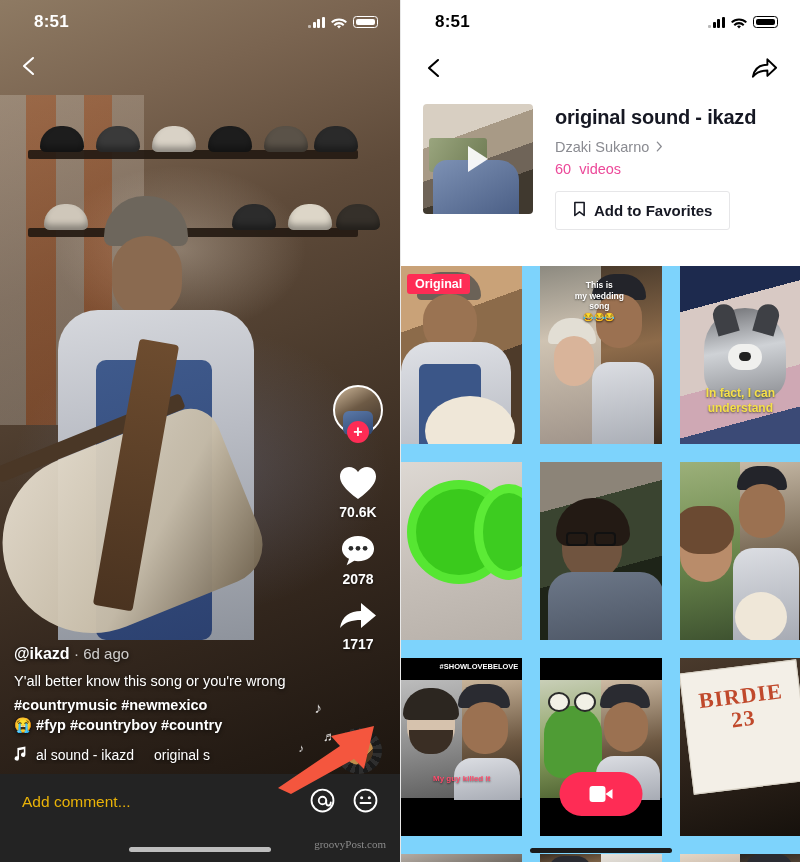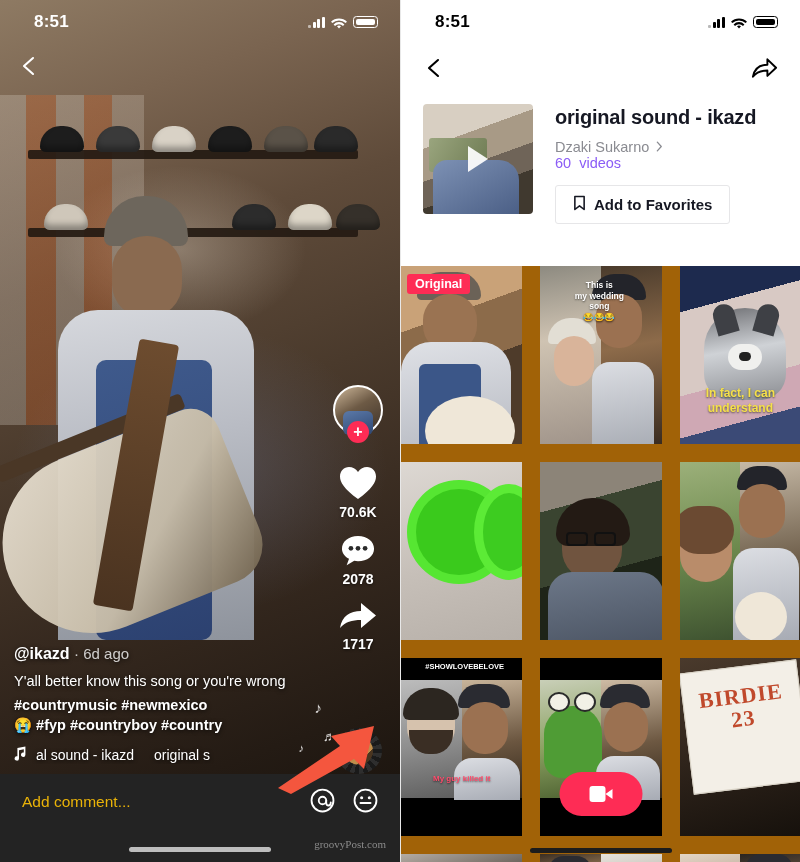--- a/index.html
+++ b/index.html
@@ -161,31 +161,31 @@
     background: linear-gradient(150deg,#7d91b4,#4b5f86); border-radius: 14px 20px 0 0;
   }
   .play-tri {
     position: absolute; left: 50%; top: 50%; transform: translate(-50%,-50%);
     width: 0; height: 0; border-left: 20px solid rgba(255,255,255,.92);
     border-top: 13px solid transparent; border-bottom: 13px solid transparent;
   }
   .sound-meta { padding-top: 2px; }
   .sound-title { font-size: 20px; font-weight: bold; color: #161823; letter-spacing: -.2px; }
   .sound-author { font-size: 14.5px; color: #8a8b91; margin-top: 10px; display: flex; align-items: center; gap: 7px; }
-  .sound-videos { font-size: 14.5px; color: #8b5cf6; }
+  .sound-videos { font-size: 14.5px; color: #ec4899; margin-top: 6px; }
   .fav-btn {
     margin-top: 14px; display: inline-flex; align-items: center; gap: 8px;
     border: 1px solid #e6e6e8; border-radius: 3px; padding: 9px 17px;
     font-size: 15px; font-weight: bold; color: #161823; background: #fff;
   }
 
   
   .grid {
     position: absolute; left: 0; top: 266px; width: 400px; height: 596px;
-    display: grid; grid-template-columns: repeat(3, 1fr); gap: 18px; background: #a16207;
+    display: grid; grid-template-columns: repeat(3, 1fr); gap: 18px; background: #7dd3fc;
   }
   .cell { position: relative; height: 178px; overflow: hidden; background: #000; }
   .cell.row4 { height: 58px; }
   .badge-original {
     position: absolute; left: 6px; top: 8px; z-index: 5;
     color: #fff; font-size: 12.5px; font-weight: bold;
     padding: 3px 8px; border-radius: 3px;
   }
   .cell-cap {
     position: absolute; left: 4px; right: 4px; z-index: 5;
@@ -497,21 +497,21 @@
         <div class="split" style="top:22px;bottom:38px">
           <div style="background:linear-gradient(170deg,#bcbcbc,#8d8d8d 55%,#5e5e5e)"></div>
           <div style="background:linear-gradient(170deg,#c8b49a,#6b5640 55%,#302519)"></div>
         </div>
         <div style="position:absolute;left:6px;top:38px;width:48px;height:56px;border-radius:24px;background:#d6c2ad"></div>
         <div style="position:absolute;left:2px;top:30px;width:56px;height:32px;border-radius:26px 26px 6px 6px;background:#2c2620"></div>
         <div style="position:absolute;left:8px;top:72px;width:44px;height:24px;border-radius:0 0 20px 20px;background:#3a2e24"></div>
         <div style="position:absolute;right:12px;top:26px;width:52px;height:24px;border-radius:22px 22px 4px 4px;background:#2a2b31"></div>
         <div style="position:absolute;right:14px;top:44px;width:46px;height:52px;border-radius:22px;background:#9b7151"></div>
         <div style="position:absolute;right:2px;top:100px;width:66px;height:42px;border-radius:18px 18px 0 0;background:linear-gradient(170deg,#dcdee3,#a7abb4)"></div>
-        <div class="cell-cap" style="top:4px;left:10px;text-align:center;color:#fff;font-size:7.5px">#SHOWLOVEBELOVE</div>
+        <div class="cell-cap" style="top:4px;left:10px;text-align:right;color:#fff;font-size:7.5px">#SHOWLOVEBELOVE</div>
         <div class="cell-cap" style="bottom:52px;color:#ff4d6d;font-size:8px">My guy killed it</div>
       </div>
 
       <div class="cell">
         <div style="position:absolute;inset:0;background:#000"></div>
         <div class="split" style="top:22px;bottom:38px">
           <div style="background:linear-gradient(170deg,#c9cfb8,#8aa060 55%,#4c6030)"></div>
           <div style="background:linear-gradient(170deg,#cdbba4,#6d5842 55%,#312619)"></div>
         </div>
         <div style="position:absolute;left:4px;top:48px;width:58px;height:72px;border-radius:28px 28px 18px 18px;background:#4f9c35"></div>

